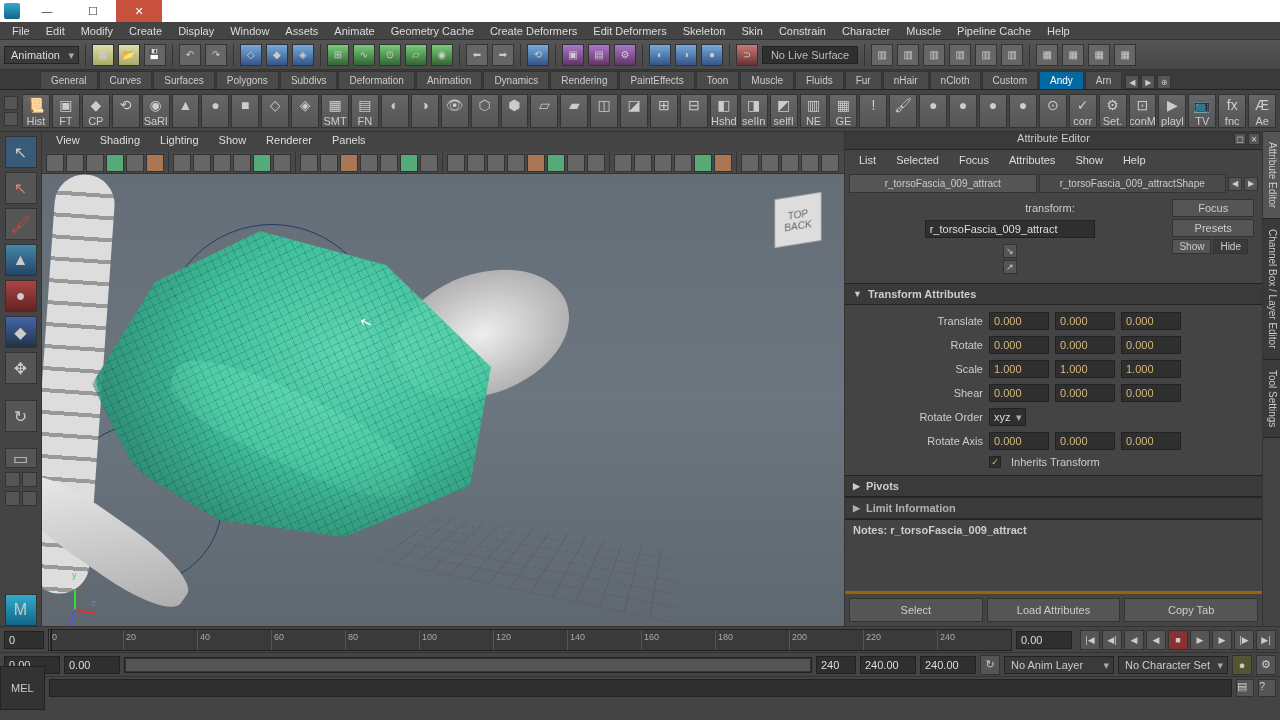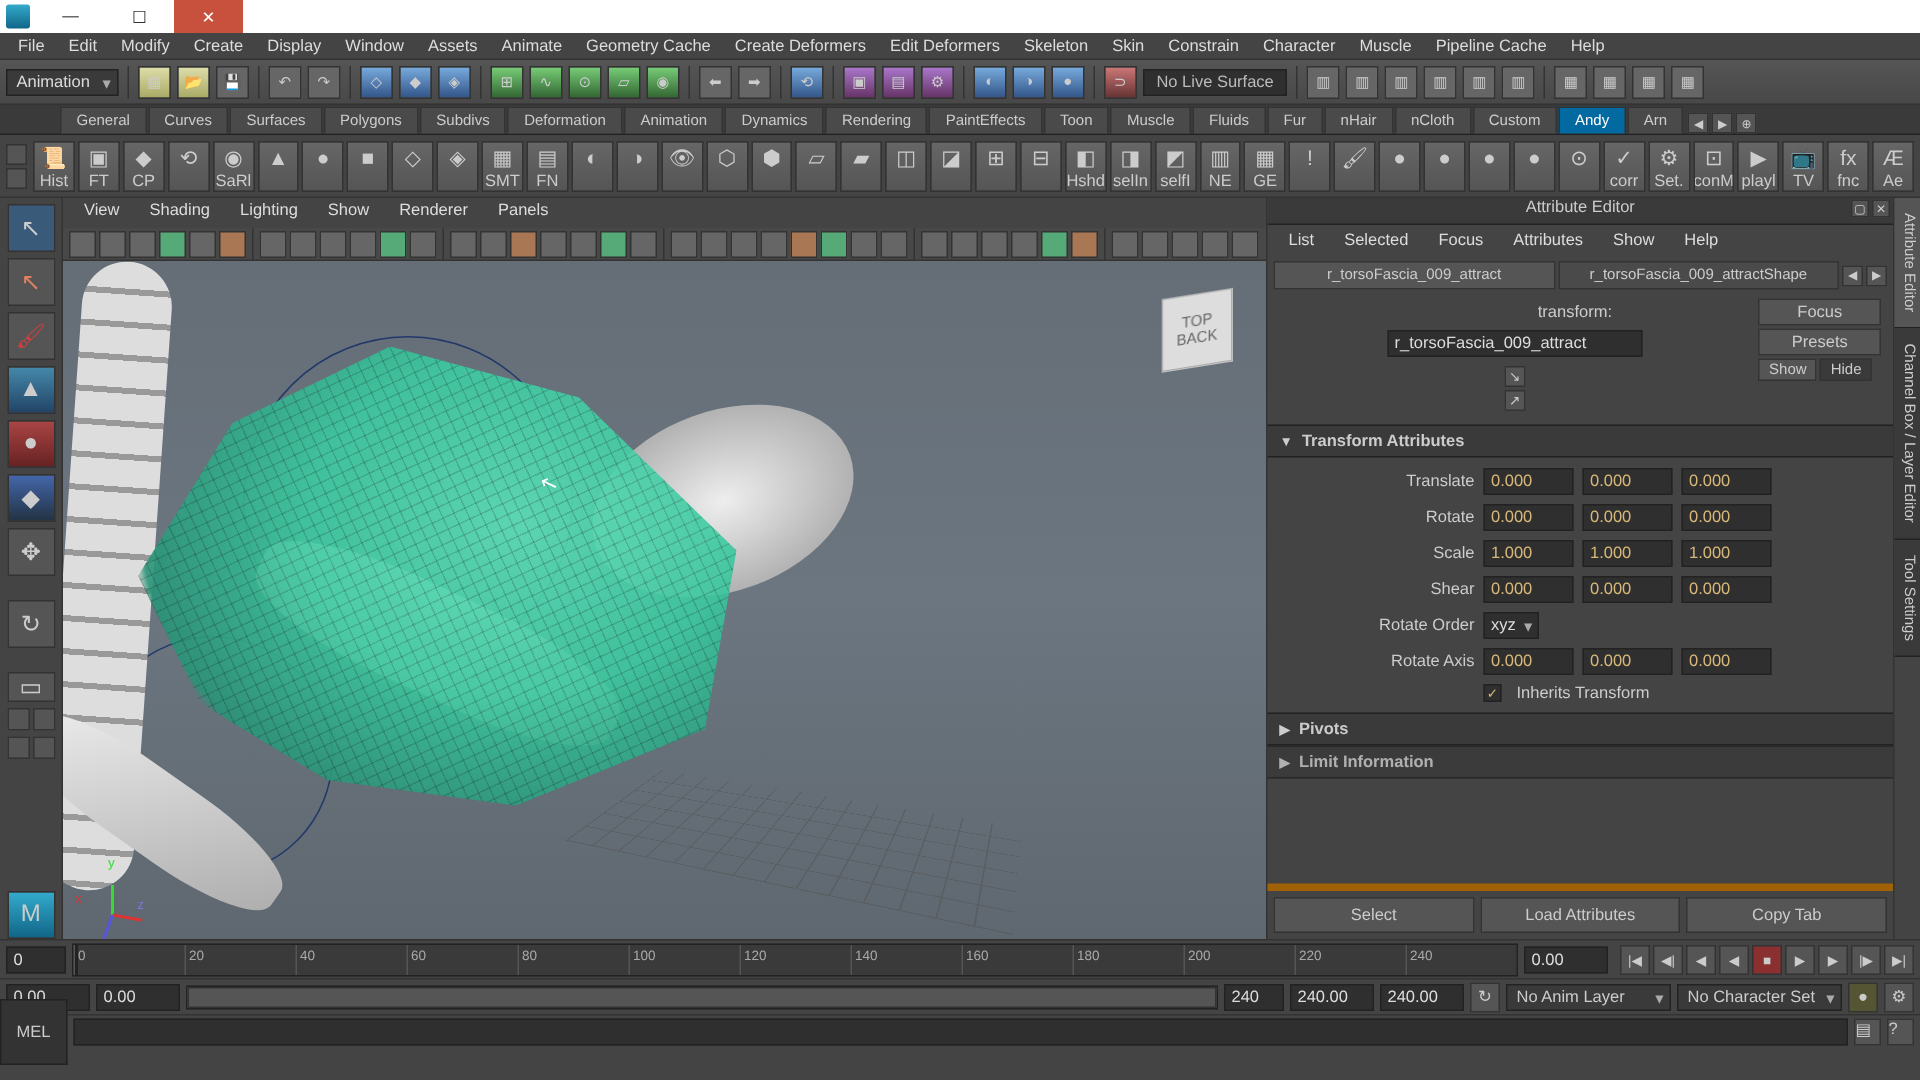--- a/index.html
+++ b/index.html
@@ -98,21 +98,21 @@
 .section-hdr { background: #3a3a3a; padding: 4px 8px; display: flex; align-items: center; gap: 6px; border-top: 1px solid #222; border-bottom: 1px solid #222; font-weight: bold;}
 .section-hdr .tri { font-size: 9px; }
 .xform { padding: 4px 0; }
 .xrow { display: flex; align-items: center; padding: 3px 8px; gap: 6px; }
 .xrow .lbl { width: 130px; text-align: right; }
 .xrow .num { background: #2f2f2f; border: 1px solid #222; color: #d8b878; padding: 2px 4px; width: 60px; }
 .xrow .sel { background: #2f2f2f; border: 1px solid #222; color: #ddd; padding: 2px 14px 2px 4px; position:relative;}
 .xrow .sel::after{content:"▾"; position:absolute; right:3px; color:#aaa;}
 .chk { width: 12px; height: 12px; background: #2f2f2f; border: 1px solid #222; display: inline-flex; align-items: center; justify-content: center; color: #d8b878; font-size: 9px; margin-right: 4px; }
 .notes { padding: 4px 8px; color: #ccc; font-weight:bold; border-top:1px solid #222;}
-.attr-btns { display: flex; gap: 4px; padding: 4px; border-top: 5px solid #a16207; }
+.attr-btns { display: flex; gap: 4px; padding: 4px; border-top: 3px solid #a16207; }
 .attr-btns .abtn { flex: 1; background: #555; border: 1px solid #333; padding: 5px 0; text-align: center; }
 
 
 .sidetabs { width: 18px; background: #444; border-left: 1px solid #333; display: flex; flex-direction: column; }
 .sidetabs .st { writing-mode: vertical-rl; padding: 10px 2px; background: #3a3a3a; border-bottom: 1px solid #222; font-size: 10px; text-align: center; }
 .sidetabs .st.active { background: #555; }
 
 
 .timeline { height: 26px; background: #444; display: flex; align-items: center; border-top: 1px solid #333; }
 .timeline .tlnum { width: 40px; background: #2f2f2f; border: 1px solid #222; padding: 2px 4px; margin: 0 4px; color:#ddd; }
@@ -621,20 +621,21 @@
         </div>
     </div>
     <div class="section-hdr">
       <span class="tri">▶</span>
       <span>Pivots</span>
     </div>
     <div class="section-hdr" style="opacity:0.8">
       <span class="tri">▶</span>
       <span>Limit Information</span>
     </div>
+    <div class="notes">Notes: r_torsoFascia_009_attract</div>
     <div style="flex:1"></div>
     <div class="attr-btns">
       <div class="abtn">Select</div>
       <div class="abtn">Load Attributes</div>
       <div class="abtn">Copy Tab</div>
     </div>
   </div>
 
   <div class="sidetabs">
     <div class="st active">Attribute Editor</div>

